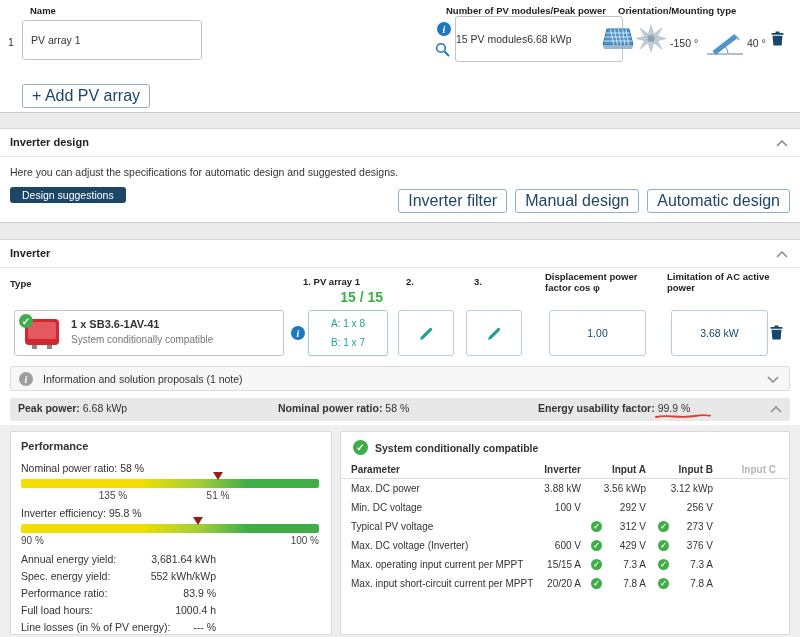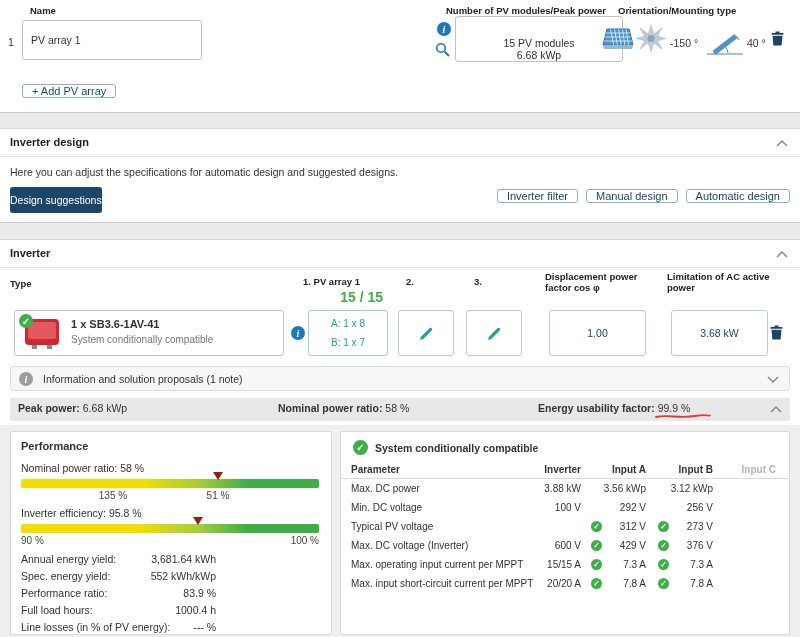--- a/index.html
+++ b/index.html
@@ -5,22 +5,22 @@
   *{margin:0;padding:0;box-sizing:border-box}
   html,body{background:#fff}
   .page{position:relative;width:800px;height:637px;background:#ebebeb;font-family:"Liberation Sans",sans-serif;font-size:10.5px;color:#333;overflow:hidden}
   .abs{position:absolute}
   .sec{position:absolute;left:0;width:800px;background:#fff;border-top:1px solid #d6d6d6;border-bottom:1px solid #c9c9c9}
   .sec-title{position:absolute;left:10px;top:7px;font-size:11px;font-weight:bold;color:#222}
   .rule{position:absolute;left:0;right:0;border-bottom:1px solid #e4e4e4}
   .pvhead{position:absolute;top:5px;font-size:9.5px;font-weight:bold;white-space:nowrap;color:#222}
   .box{position:absolute;border:1px solid #c3c3c3;border-radius:3px;background:#fff}
   .cbox{position:absolute;border:1px solid #b7cbdc;border-radius:3px;background:#fff;display:flex;flex-direction:column;align-items:center;justify-content:center;color:#1c4667;cursor:pointer}
-  .btn-outline{display:inline-flex;align-items:center;justify-content:center;height:14px;border:1px solid #8fb0c9;color:#1c4667;background:#fff;border-radius:3px;padding:0 9px;white-space:nowrap;cursor:pointer;font-size:11px}
-  .btn-fill{position:absolute;display:inline-flex;align-items:center;height:26px;background:#1c4667;color:#fff;border-radius:3px;padding:0 0;cursor:pointer}
+  .btn-outline{display:inline-flex;align-items:center;justify-content:center;height:24px;border:1px solid #8fb0c9;color:#1c4667;background:#fff;border-radius:3px;padding:0 9px;white-space:nowrap;cursor:pointer;font-size:16px}
+  .btn-fill{position:absolute;display:inline-flex;align-items:center;height:16px;background:#1c4667;color:#fff;border-radius:3px;padding:0 12px;cursor:pointer}
   .icircle{position:absolute;width:14px;height:14px;border-radius:50%;background:#1e78bf;color:#fff;display:flex;align-items:center;justify-content:center;font:italic bold 10px "Liberation Serif",serif;cursor:pointer}
   .icircle.gray{background:#9e9e9e}
   .check{display:inline-flex;align-items:center;justify-content:center;border-radius:50%;background:#3fae49;color:#fff;font-weight:bold}
   .colhead{position:absolute;font-size:9.5px;font-weight:bold;color:#222;}
   .teal{color:#1fa294}
   .grn{color:#3fae49;font-weight:bold}
   .bar{position:absolute;height:9px;border-radius:2px;background:linear-gradient(to right,#f2de00 0%,#f2de00 40%,#a3cd39 60%,#3fae49 76%,#3fae49 100%)}
   .marker{position:absolute;width:0;height:0;border-left:5px solid transparent;border-right:5px solid transparent;border-top:8px solid #991c1c}
   .scale{position:absolute;font-size:10px;color:#444}
   .kv{position:absolute;left:0;right:0;height:17px}
@@ -54,21 +54,21 @@
 
     <input class="namefield" value="PV array 1" style="">
 
 
     <span class="icircle" style="left:437px;top:22px">i</span>
     <svg class="abs chev" style="left:435px;top:42px" width="15" height="15" viewBox="0 0 15 15">
         <circle cx="6" cy="6" r="4.3" fill="none" stroke="#1e78bf" stroke-width="1.6"></circle>
         <line x1="9.5" y1="9.5" x2="14" y2="14" stroke="#1e78bf" stroke-width="2"></line>
       </svg>
 
-    <div class="box" style="left:455px;top:16px;width:168px;height:46px;display:flex;flex-direction:column;align-items:center;justify-content:flex-end;cursor:pointer">
+    <div class="box" style="left:455px;top:16px;width:168px;height:46px;display:flex;flex-direction:row;align-items:center;justify-content:flex-start;cursor:pointer">
       <div>15 PV modules</div>
       <div>6.68 kWp</div>
     </div>
 
     <svg class="abs" style="left:600px;top:26px" width="34" height="26" viewBox="0 0 34 26">
       <path d="M7 3 L29 3 L33 19 L3 19 Z" fill="#4f94c9" stroke="#2c6ea3"></path>
       <path d="M10.5 3 L13.7 19 M14.5 3 L17.4 19 M18.5 3 L21.1 19 M22.5 3 L24.8 19 M26 3 L28.5 19 M5.7 7 L30 7 M4.7 11 L31 11 M3.8 15 L32 15" stroke="#ffffff" stroke-width="0.7" fill="none"></path>
       <path d="M3 20 L33 20 L32 23 L4 23 Z" fill="#9bb8cf"></path>
     </svg>
     <svg class="abs" style="left:636px;top:25px" width="30" height="28" viewBox="0 0 30 28">

